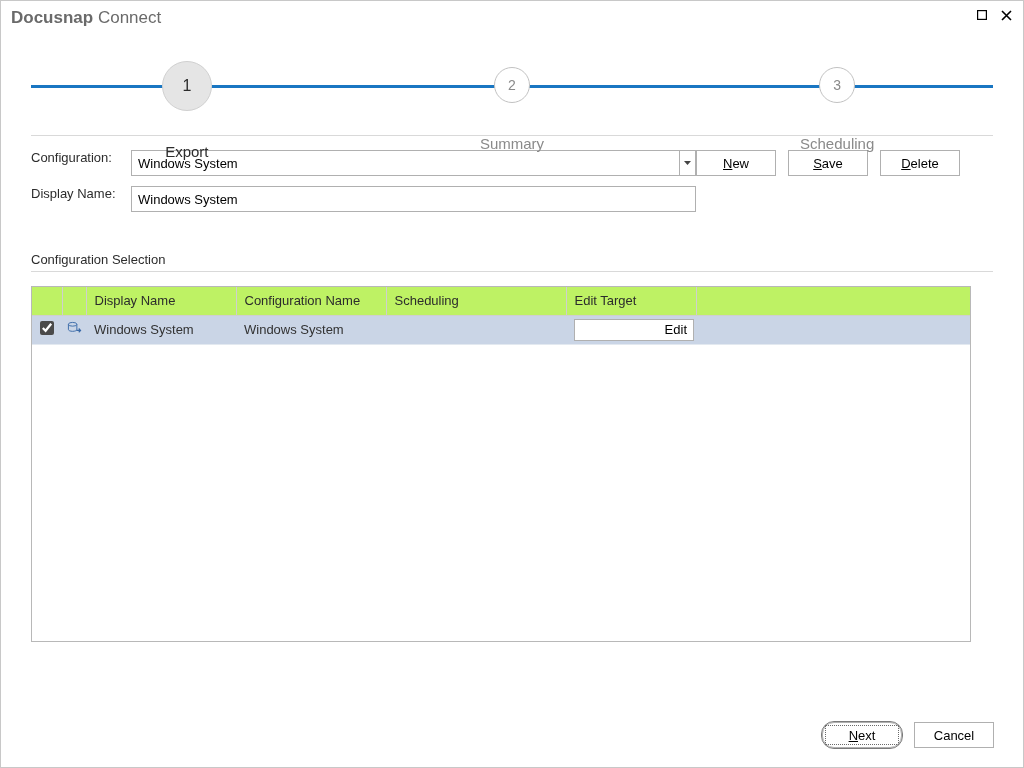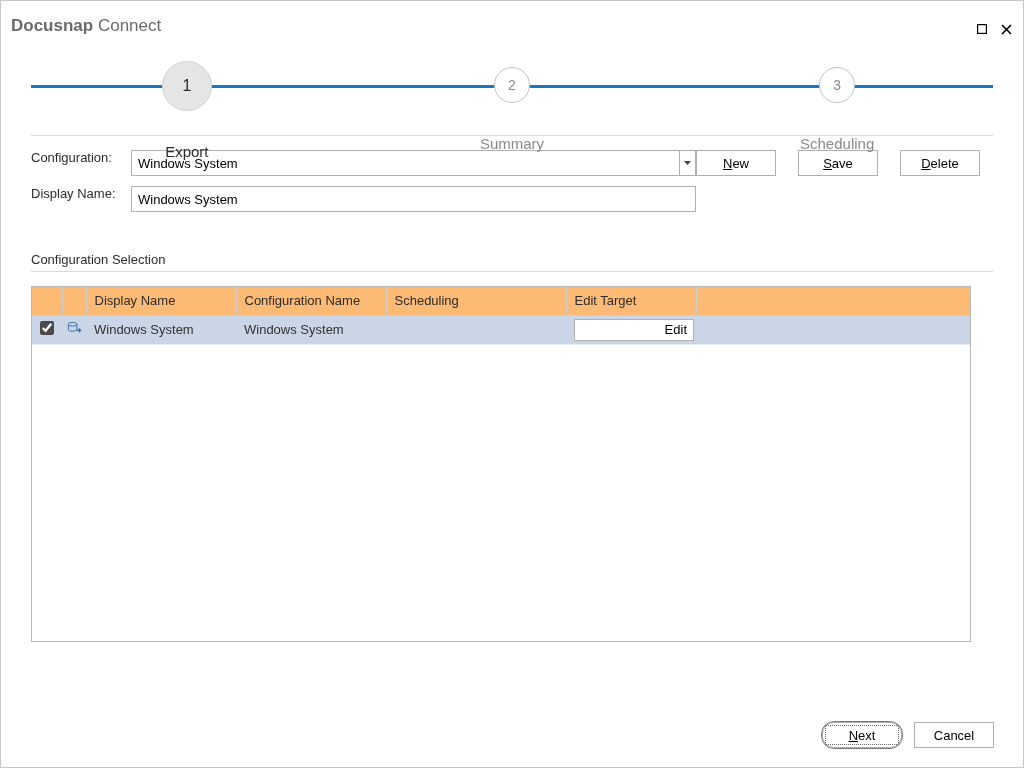--- a/index.html
+++ b/index.html
@@ -6,23 +6,23 @@
   html, body { margin: 0; padding: 0; width: 1024px; height: 768px; overflow: hidden; }
   body {
     font-family: "Segoe UI", Tahoma, sans-serif;
     font-size: 13px;
     background: #ffffff;
     color: #323232;
     border: 1px solid #c8c8c8;
   }
   .titlebar {
     display: flex;
-    align-items: flex-end;
+    align-items: flex-start;
     height: 36px;
-    padding: 1px 10px;
+    padding: 7px 10px;
   }
   .titlebar .title {
     font-size: 17px;
     color: #6a6a6a;
     font-weight: 400;
     flex: 1;
   }
   .titlebar .title .light { font-weight: 300; }
   .win-controls { display: flex; gap: 10px; align-items: center; }
   .win-btn { width: 14px; height: 14px; display: flex; align-items: center; justify-content: center; cursor: pointer; }
@@ -106,21 +106,21 @@
   .combo-btn {
     width: 17px;
     height: 26px;
     border: 1px solid #b0b0b0;
     background: #fff;
     display: flex;
     align-items: center;
     justify-content: center;
     cursor: pointer;
   }
-  .btn-row { display: flex; gap: 22px; }
+  .btn-row { display: flex; gap: 12px; }
   .btn {
     width: 80px;
     height: 26px;
     border: 1px solid #b0b0b0;
     background: #fff;
     font-family: inherit;
     font-size: 13px;
     cursor: pointer;
     display: flex;
     align-items: center;
@@ -143,21 +143,21 @@
     border: 1px solid #b8b8b8;
     width: 940px;
     height: 356px;
     display: flex;
     flex-direction: column;
     overflow: hidden;
     background: #fff;
   }
   .grid table { width: 100%; border-collapse: collapse; table-layout: fixed; }
   .grid th {
-    background: #fdba74;
+    background: #bef264;
     border-bottom: 1px solid #cfcfcf;
     border-right: 1px solid #cfcfcf;
     height: 28px;
     text-align: left;
     font-weight: 400;
     padding: 0 8px;
     color: #2c2c2c;
   }
   .grid th:last-child { border-right: none; }
   .grid td {

